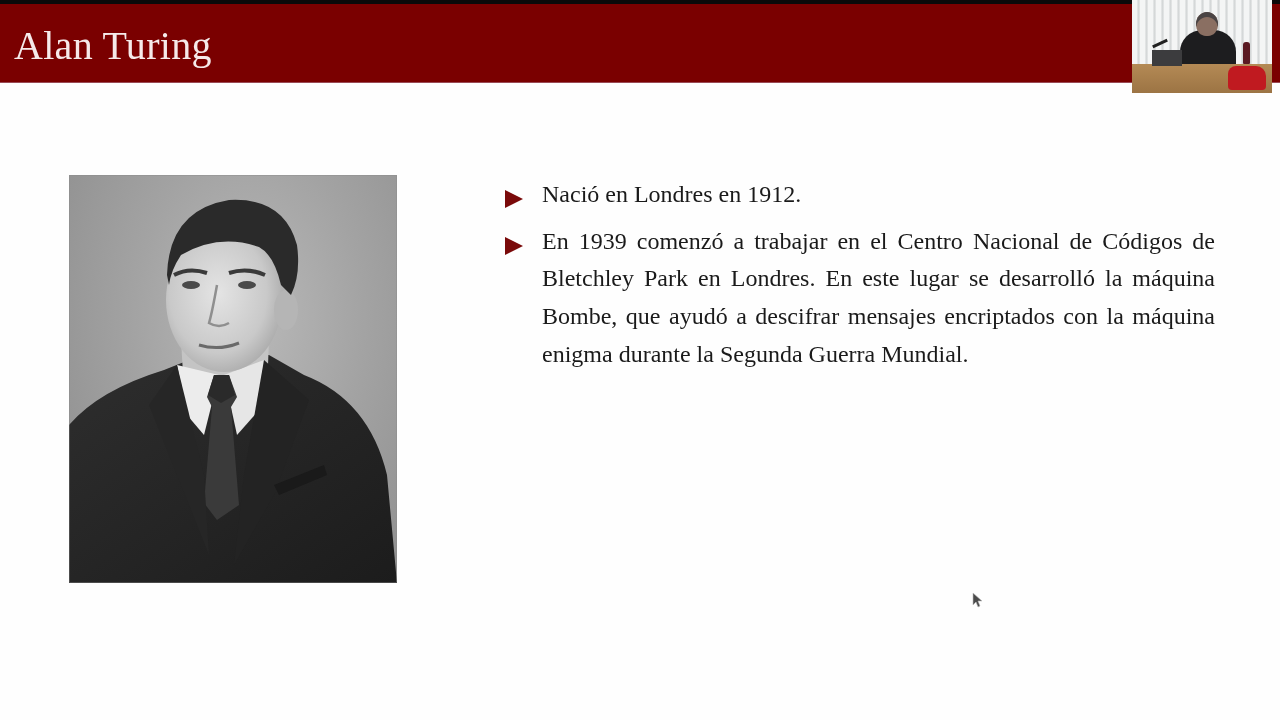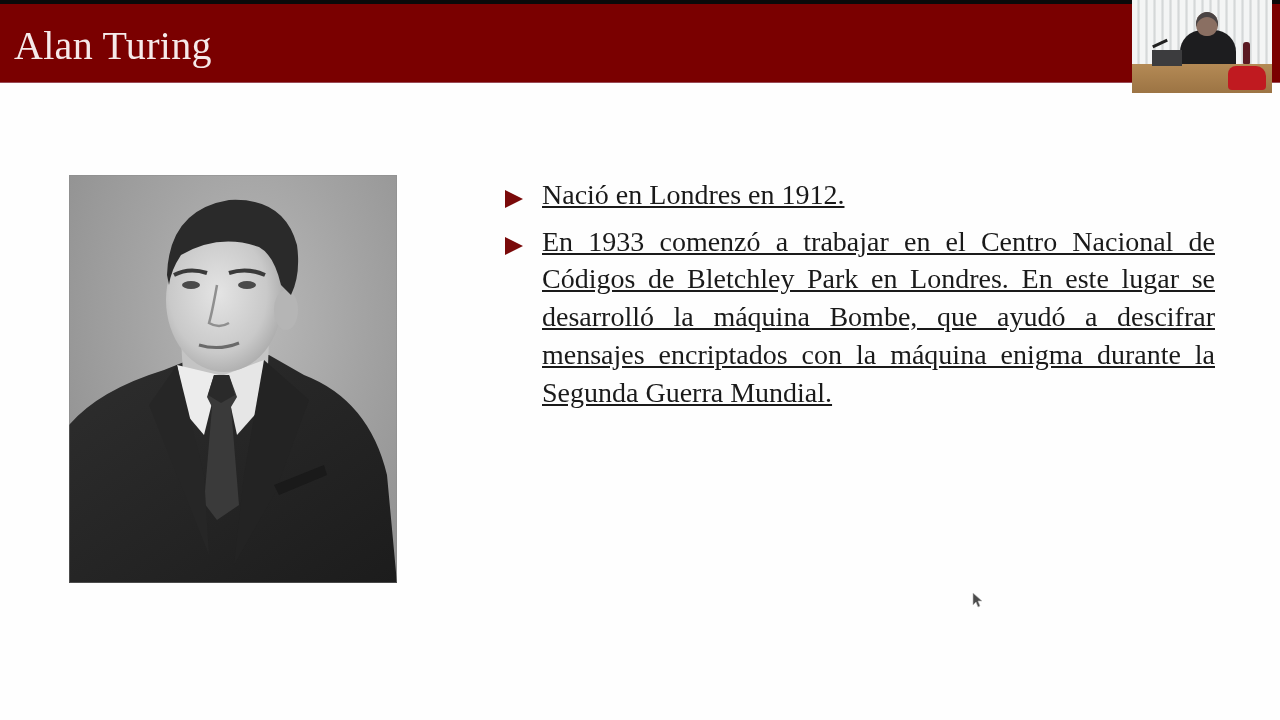--- a/index.html
+++ b/index.html
@@ -105,26 +105,25 @@
       position: absolute;
       left: 503px; top: 176px;
       width: 712px;
       margin: 0; padding: 0;
       list-style: none;
     }
     .bullet-item {
       position: relative;
       padding-left: 39px;
       margin-bottom: 9px;
-      font-size: 28px;
+      font-size: 24px;
       line-height: 37.7px;
       color: #1a1a1a;
       text-align: justify;
       hyphens: manual;
-      text-decoration: underline;
     }
     .bullet-marker {
       position: absolute;
       left: 2px; top: 14px;
       width: 0; height: 0;
       border-top: 9px solid transparent;
       border-bottom: 9px solid transparent;
       border-left: 18px solid #7a0a0a;
     }
     .cursor {
@@ -207,21 +206,21 @@
     </svg>
   </div>
 
   <ul class="bullets">
     <li class="bullet-item">
       <span class="bullet-marker"></span>
       <span>Nació en Londres en 1912.</span>
     </li>
     <li class="bullet-item">
       <span class="bullet-marker"></span>
-      <span>En 1933 comenzó a trabajar en el Centro Nacional de Códigos de Bletchley Park en Londres. En este lugar se desarrolló la máquina Bombe, que ayudó a descifrar mensajes encriptados con la máquina enigma durante la Segunda Guerra Mundial.</span>
+      <span>En 1939 comenzó a trabajar en el Centro Nacional de Códigos de Bletchley Park en Londres. En este lugar se desarrolló la máquina Bombe, que ayudó a descifrar mensajes encriptados con la máquina enigma durante la Segunda Guerra Mundial.</span>
     </li>
   </ul>
 
   <div class="cursor">
     <svg width="12" height="16" viewBox="0 0 12 16">
       <path d="M1 1 L1 13 L4 10 L6 15 L8 14 L6 9 L10 9 Z" fill="#4a4a4a" stroke="#bdbdbd" stroke-width="0.6"></path>
     </svg>
   </div>
 
 </div>

